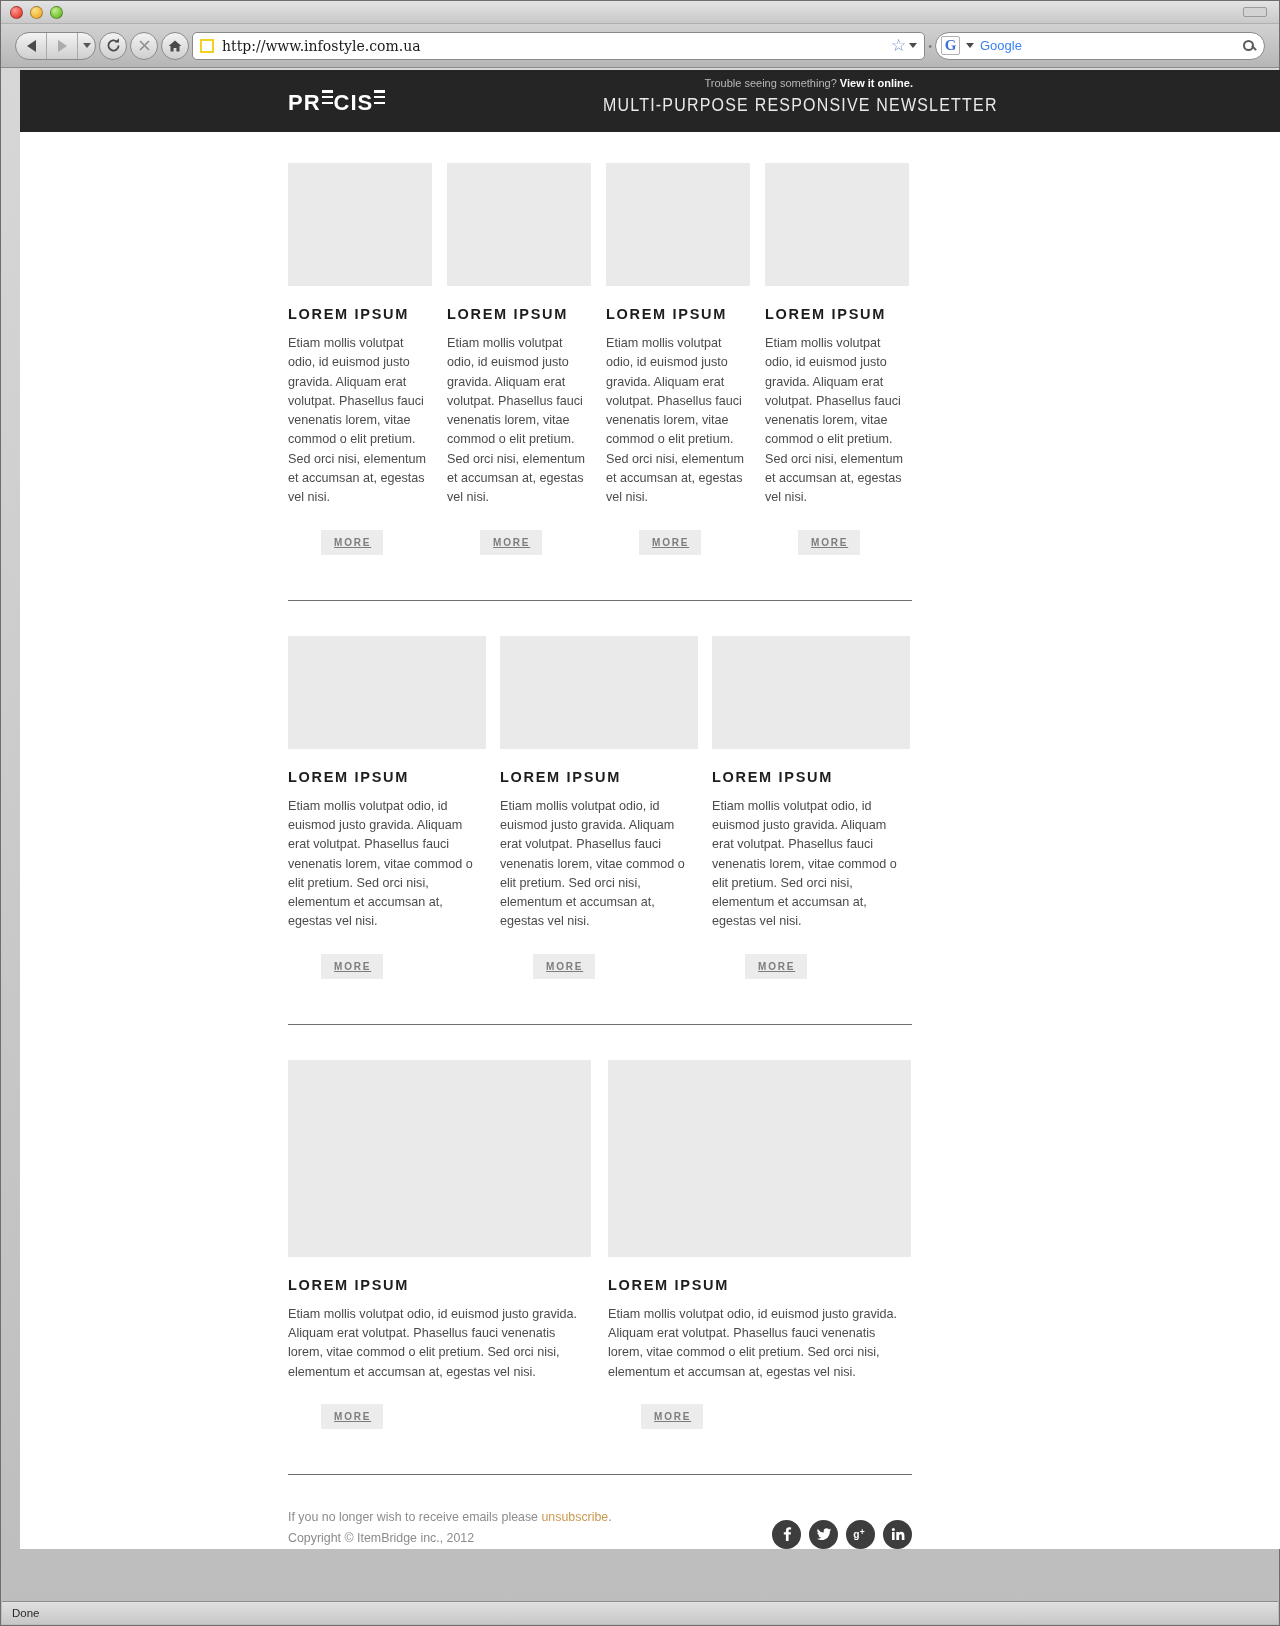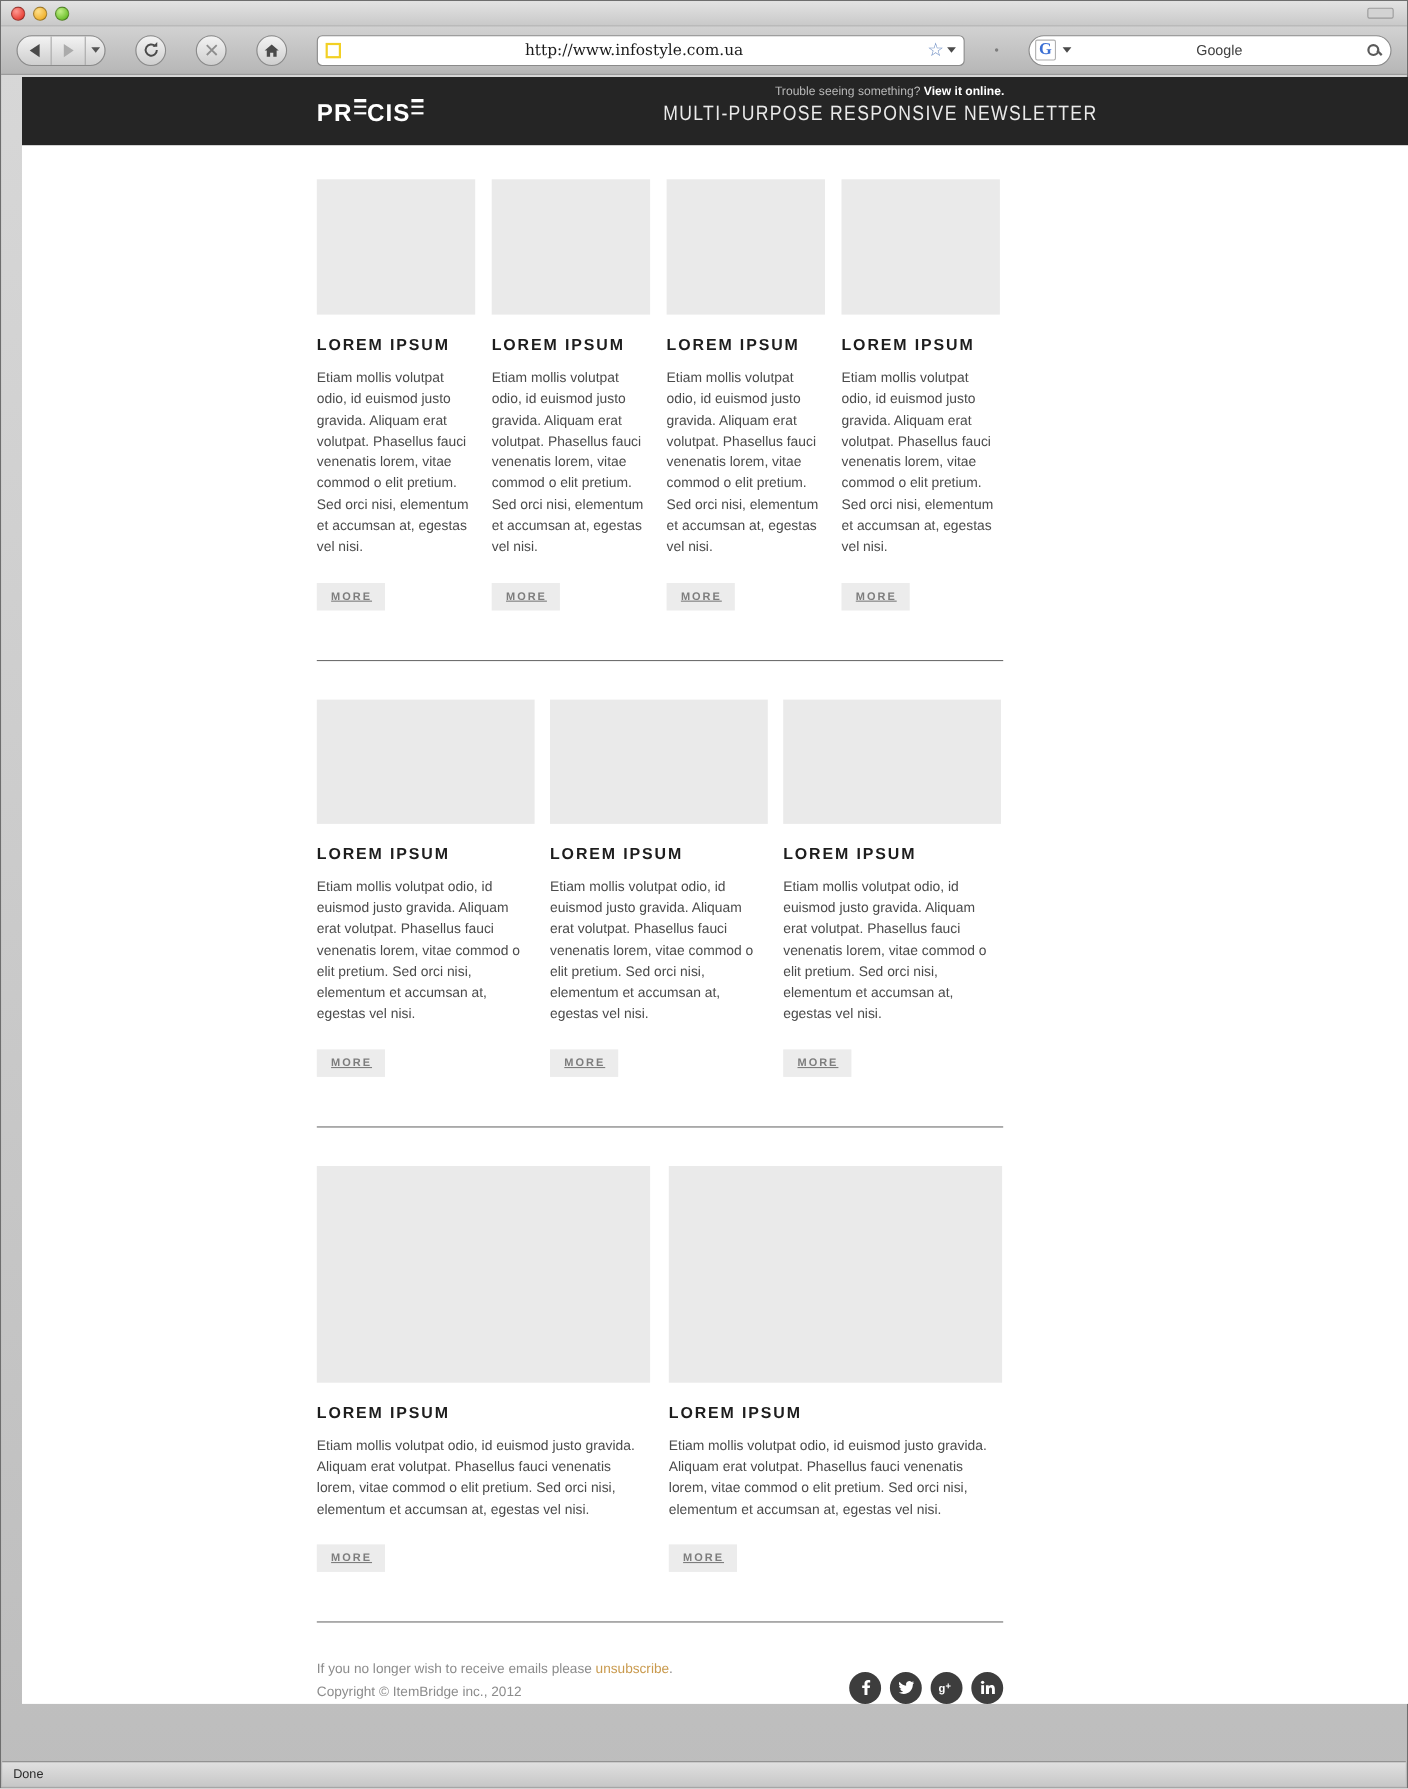--- a/index.html
+++ b/index.html
@@ -50,23 +50,22 @@
     border-radius: 2px;
     background: #d3d3d3;
   }
 
   .toolbar {
     height: 44px;
     background: linear-gradient(#d2d2d2, #b6b6b6);
     display: flex;
     align-items: center;
     padding: 0 14px;
-    gap: 27px;
+    gap: 3px;
     border-bottom: 1px solid #8d8d8d;
-    text-align: center;
   }
 
   .nav-group {
     display: flex;
     align-items: center;
     height: 28px;
     border: 1px solid #8a8a8a;
     border-radius: 14px;
     background: linear-gradient(#f3f3f3, #cfcfcf);
     overflow: hidden;
@@ -146,21 +145,21 @@
     display: flex; align-items: center; justify-content: center;
     font-family: "Liberation Serif", serif;
     font-weight: bold;
     font-size: 15px;
     color: #3b6fd4;
     line-height: 1;
   }
   .search-input {
     flex: 1;
     font-size: 13px;
-    color: #404040;
+    color: #3b82f6;
   }
   .mag {
     width: 11px; height: 11px;
     border: 2px solid #5a5a5a;
     border-radius: 50%;
     position: relative;
     flex-shrink: 0;
   }
   .mag::after {
     content: "";
@@ -275,20 +274,21 @@
   .more-btn {
     margin-top: 22px;
     display: inline-block;
     align-self: flex-start;
     background: #ececec;
     color: #7d7d7d;
     font-size: 10px;
     font-weight: bold;
     letter-spacing: 1.8px;
     padding: 7px 12px 7px 13px;
+    margin-left: 33px;
   }
 
   .divider {
     height: 1px;
     background: #6f6f6f;
     margin: 0;
   }
   .sp-a { height: 45px; }
   .sp-b { height: 35px; }
 

